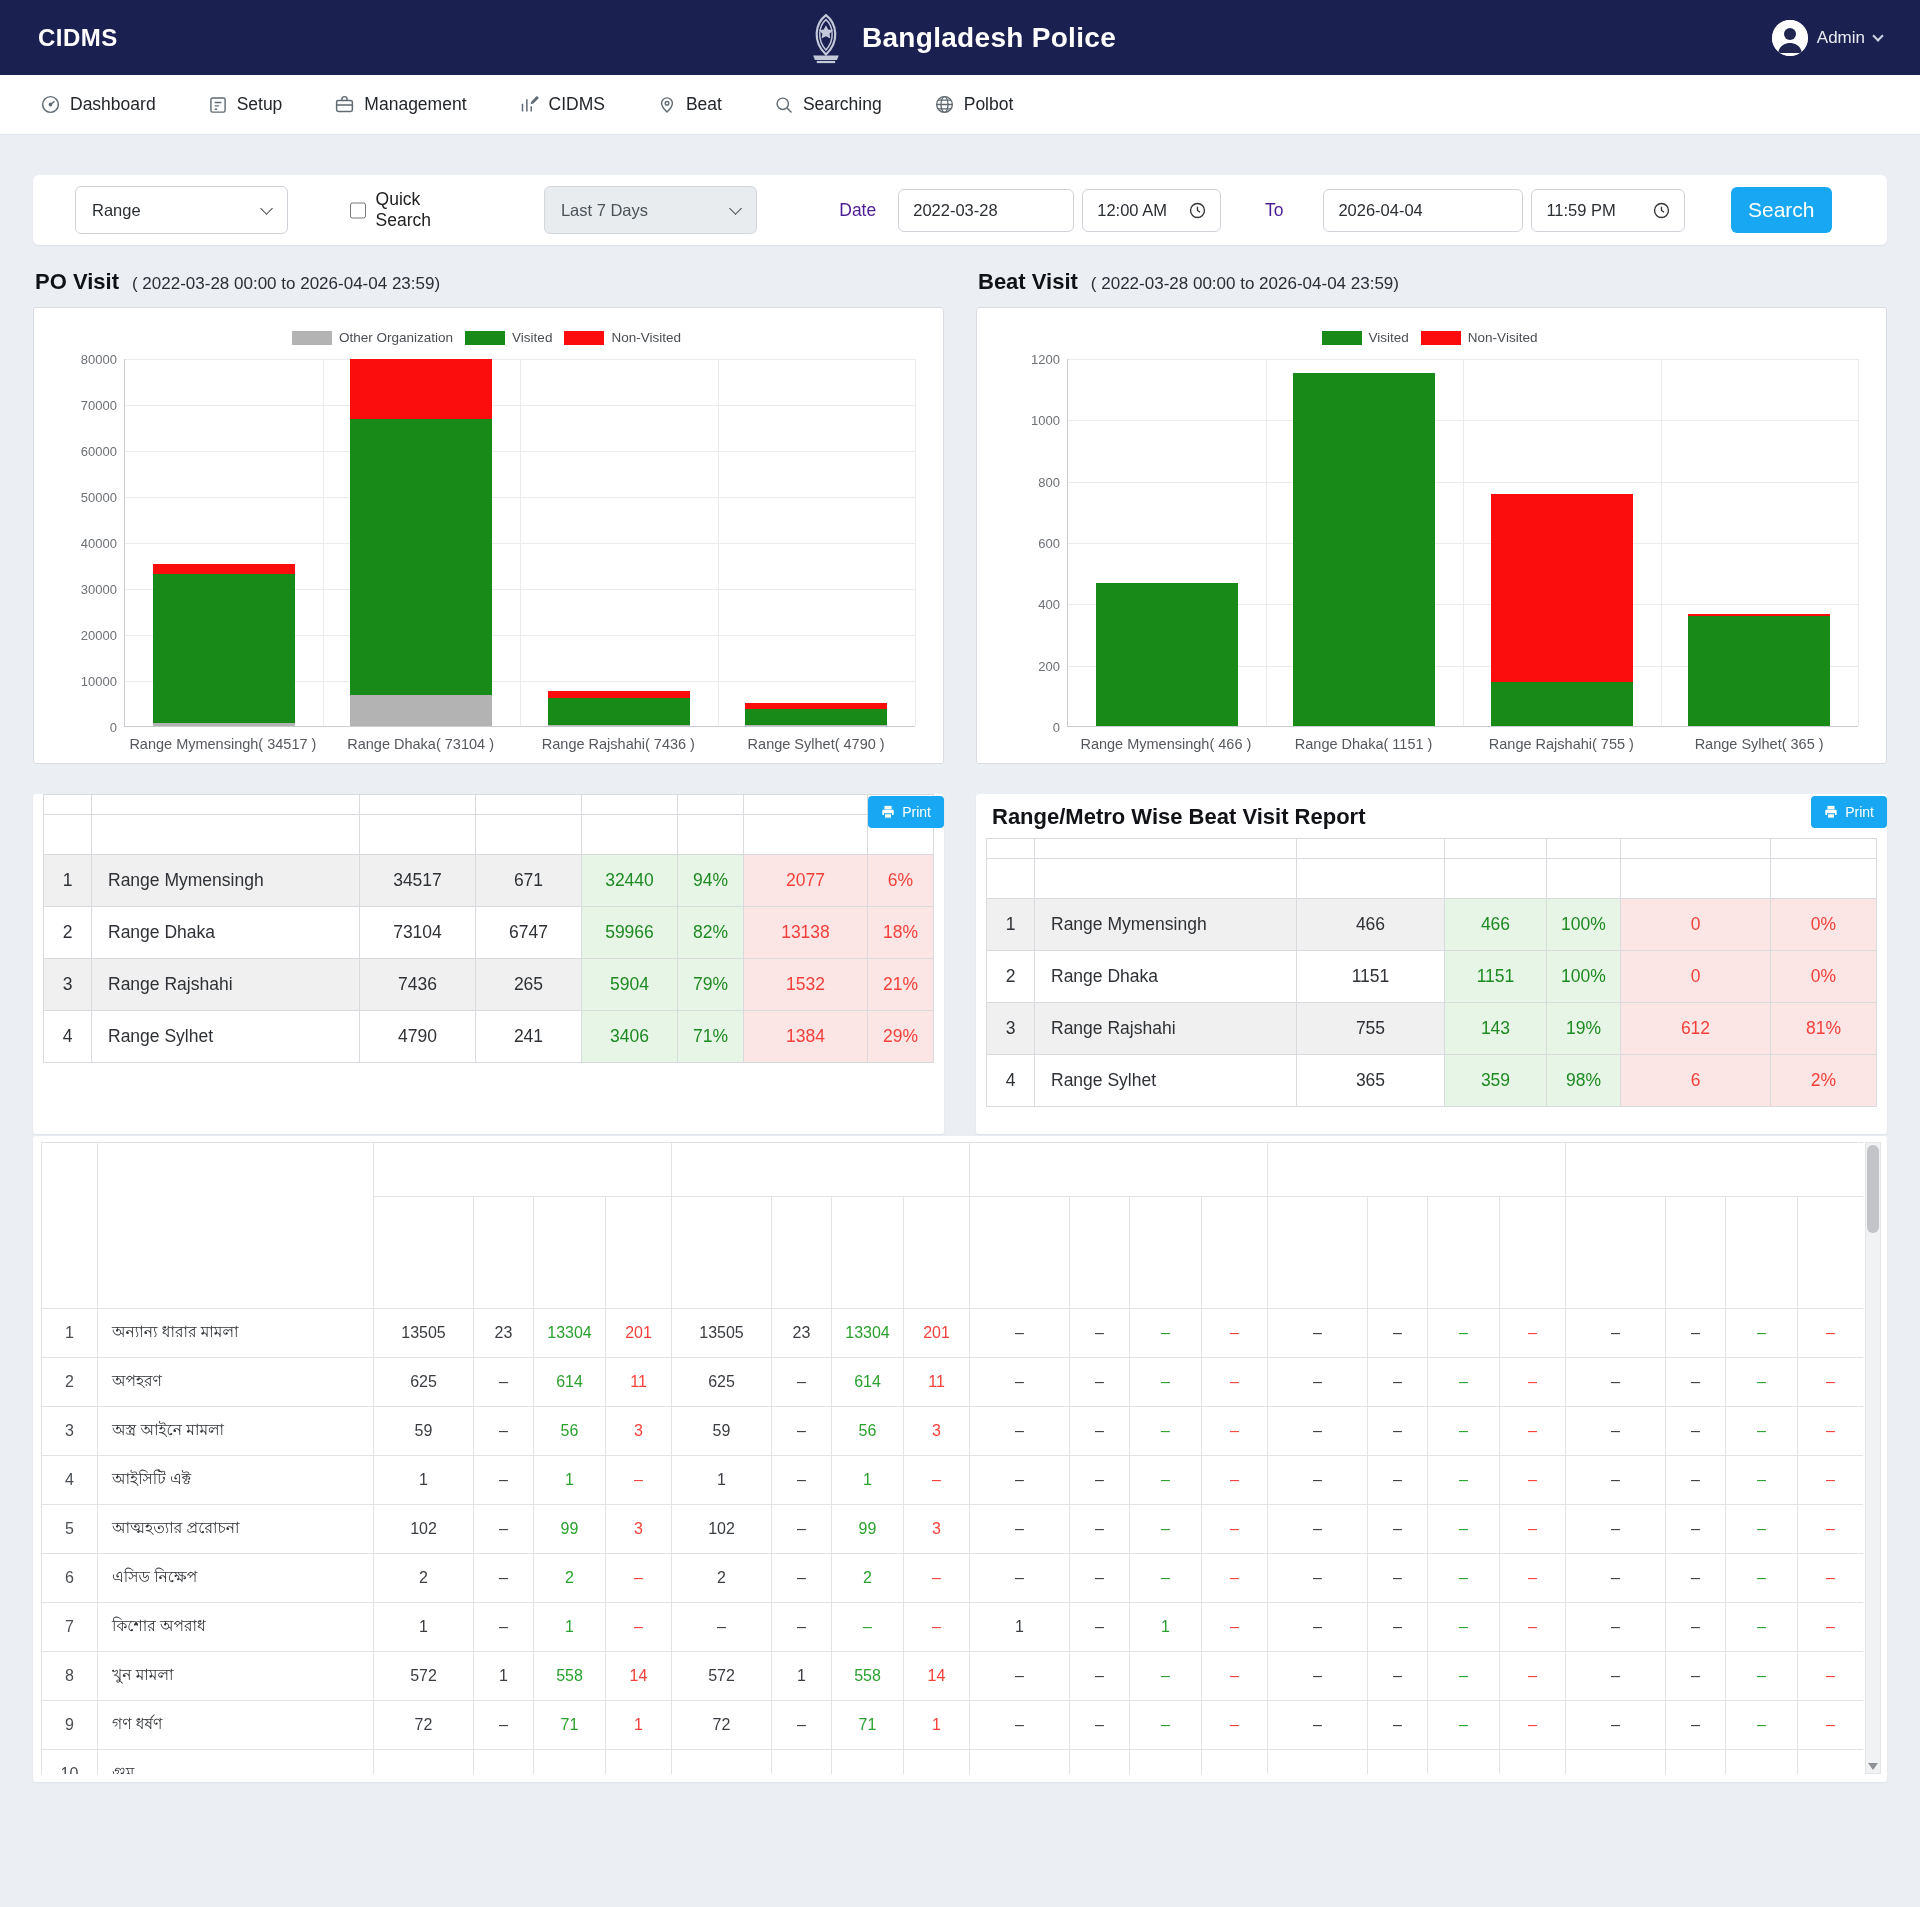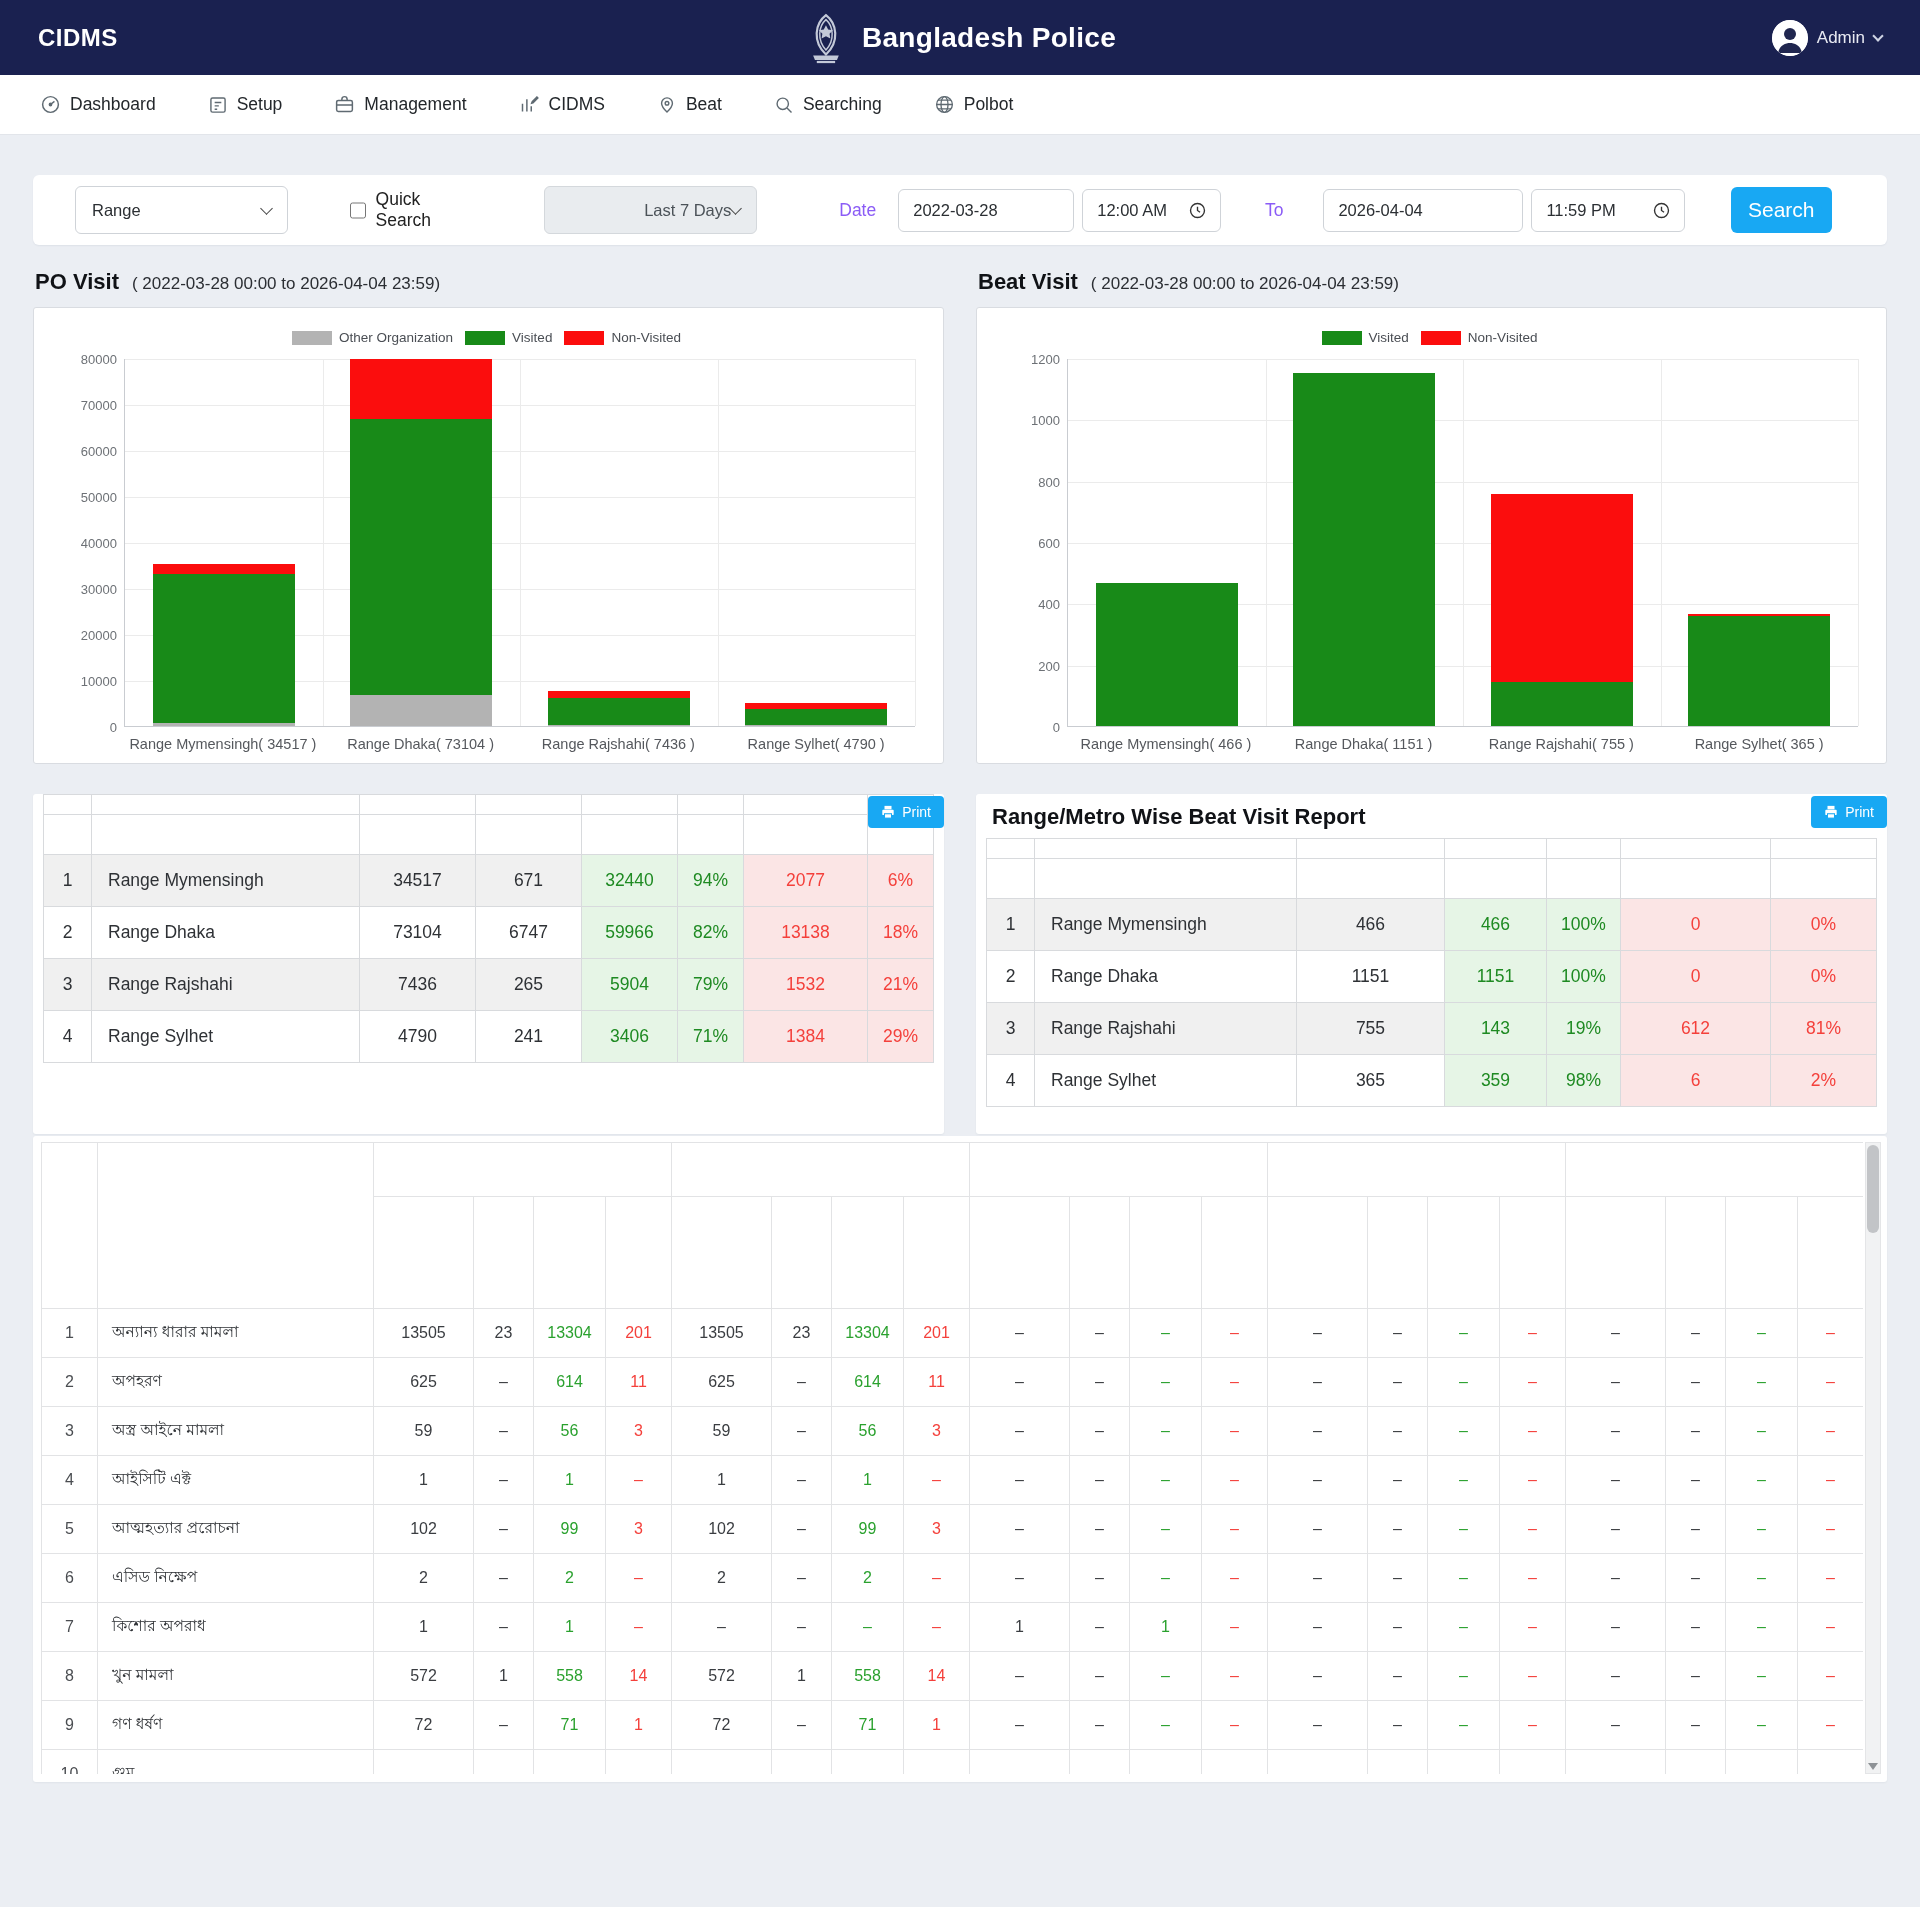--- a/index.html
+++ b/index.html
@@ -18,25 +18,25 @@
   
   .menubar { height:60px; background:#fff; border-bottom:1px solid #e2e5ea; display:flex; align-items:center; padding:0 40px; gap:52px; }
   .menu-item { display:flex; align-items:center; gap:9px; font-size:17.5px; color:#23272b; cursor:pointer; }
   .menu-item svg { display:block; }
 
   .wrap { padding:0 33px; }
 
   
   .filter-card { margin-top:40px; background:#fff; border-radius:6px; box-shadow:0 1px 2px rgba(20,30,60,.06); height:70px; display:flex; align-items:center; padding:0 55px 0 42px; }
   .sel { height:48px; border:1px solid #cfd3d8; border-radius:6px; background:#fff; display:flex; align-items:center; justify-content:space-between; padding:0 16px; font-size:16.5px; color:#2b2f33; width:232px; cursor:pointer; }
-  .sel.disabled { background:#e9ecef; border-color:#d4d8dc; color:#4b5258;justify-content:flex-end; }
+  .sel.disabled { background:#e9ecef; border-color:#d4d8dc; color:#4b5258; }
   .chev { width:9px; height:9px; border-right:1.8px solid #444; border-bottom:1.8px solid #444; transform:rotate(45deg); margin-top:-4px; flex:none; }
   .qs { display:flex; align-items:center; gap:10px; font-size:17.5px; color:#222; margin-left:62px; }
   .qs input { width:17px; height:17px; }
-  .flt-label { font-size:17.5px; color:#8b5cf6; }
+  .flt-label { font-size:17.5px; color:#4c1d95; }
   .inp { height:43px; border:1px solid #cfd3d8; border-radius:6px; background:#fff; font-size:16.5px; color:#2b2f33; padding:0 14px; font-family:"Liberation Sans",sans-serif; }
   .time-box { display:flex; align-items:center; justify-content:space-between; }
   .btn-search { margin-left:46px; height:46px; width:112px; background:#18a8f3; border:none; border-radius:6px; color:#fff; font-size:21px; cursor:pointer; font-family:"Liberation Sans",sans-serif; }
 
   
   .charts-grid, .tables-grid { display:grid; grid-template-columns:1fr 1fr; gap:32px; }
   .section-head { display:flex; align-items:baseline; gap:13px; margin:24px 0 12px 2px; }
   .section-head .t { font-size:22px; font-weight:bold; color:#101216; }
   .section-head .st { font-size:17px; font-weight:500; color:#2b2e33; }
 

